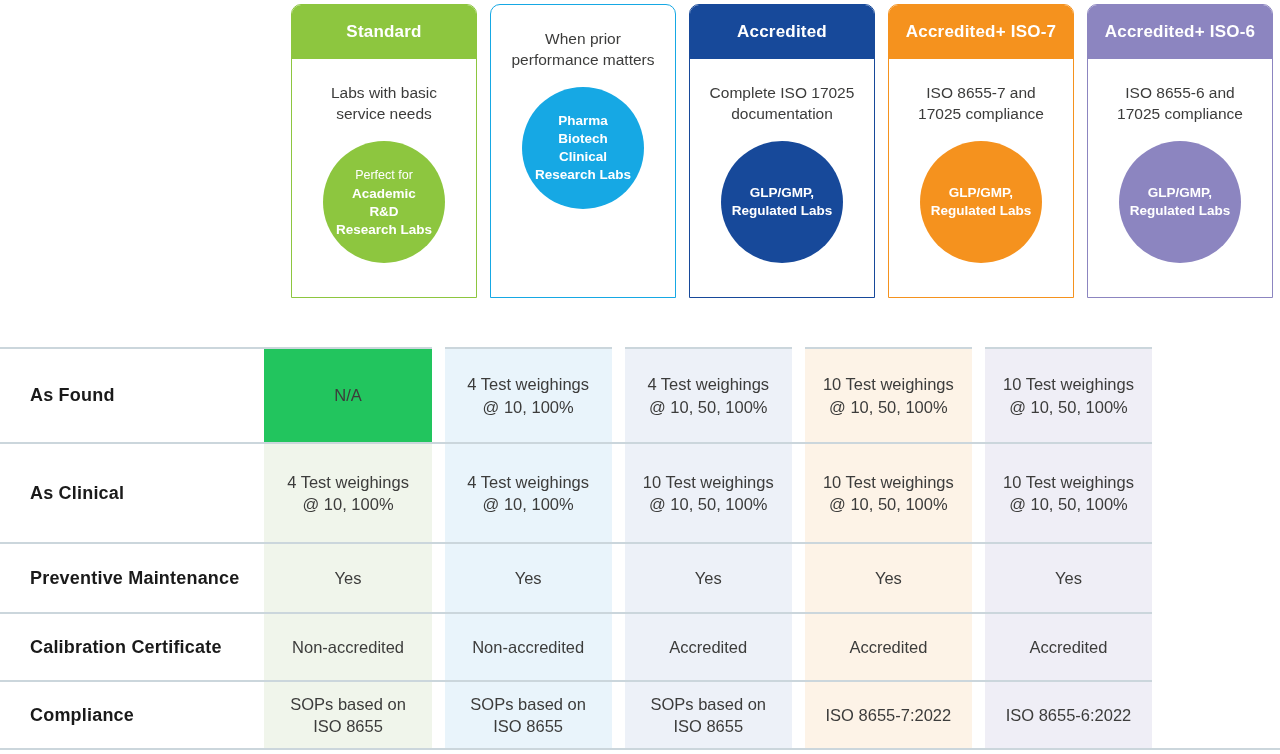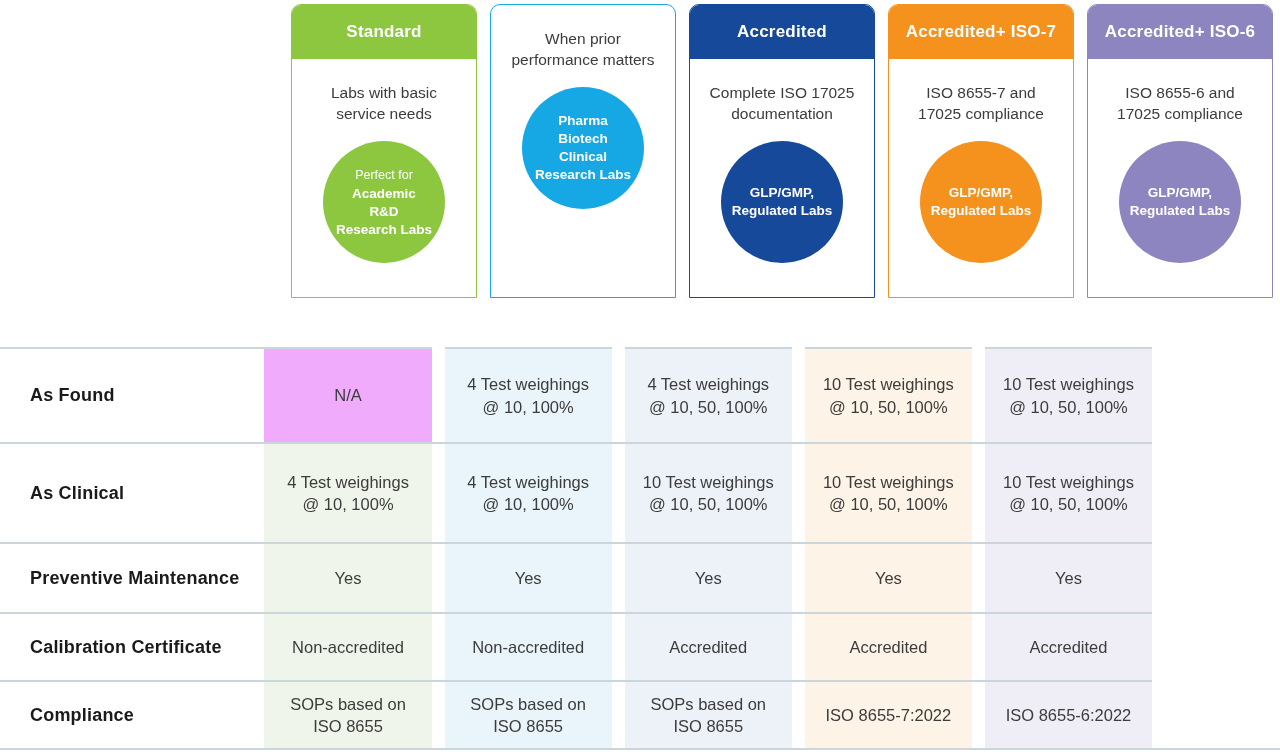--- a/index.html
+++ b/index.html
@@ -106,21 +106,21 @@
       <div class="card-circle" style="background: rgb(140, 133, 192);">
             <div class="c-bold">GLP/GMP,</div>
             <div class="c-bold">Regulated Labs</div>
           </div>
     </div>
   </div>
 </div>
   <div class="ctable" id="ctable">
   <div class="trow r0 first">
     <div class="tlabel">As Found</div>
-  <div class="tcell" style="background: #f0abfc;">N/A</div>
+  <div class="tcell" style="background: #22c55e;">N/A</div>
         <div class="tcell" style="background: rgb(233, 244, 251);">4 Test weighings
 @ 10, 100%</div>
         <div class="tcell" style="background: rgb(237, 241, 248);">4 Test weighings
 @ 10, 50, 100%</div>
         <div class="tcell" style="background: rgb(253, 243, 231);">10 Test weighings
 @ 10, 50, 100%</div>
         <div class="tcell" style="background: rgb(239, 238, 246);">10 Test weighings
 @ 10, 50, 100%</div>
       </div>
 

